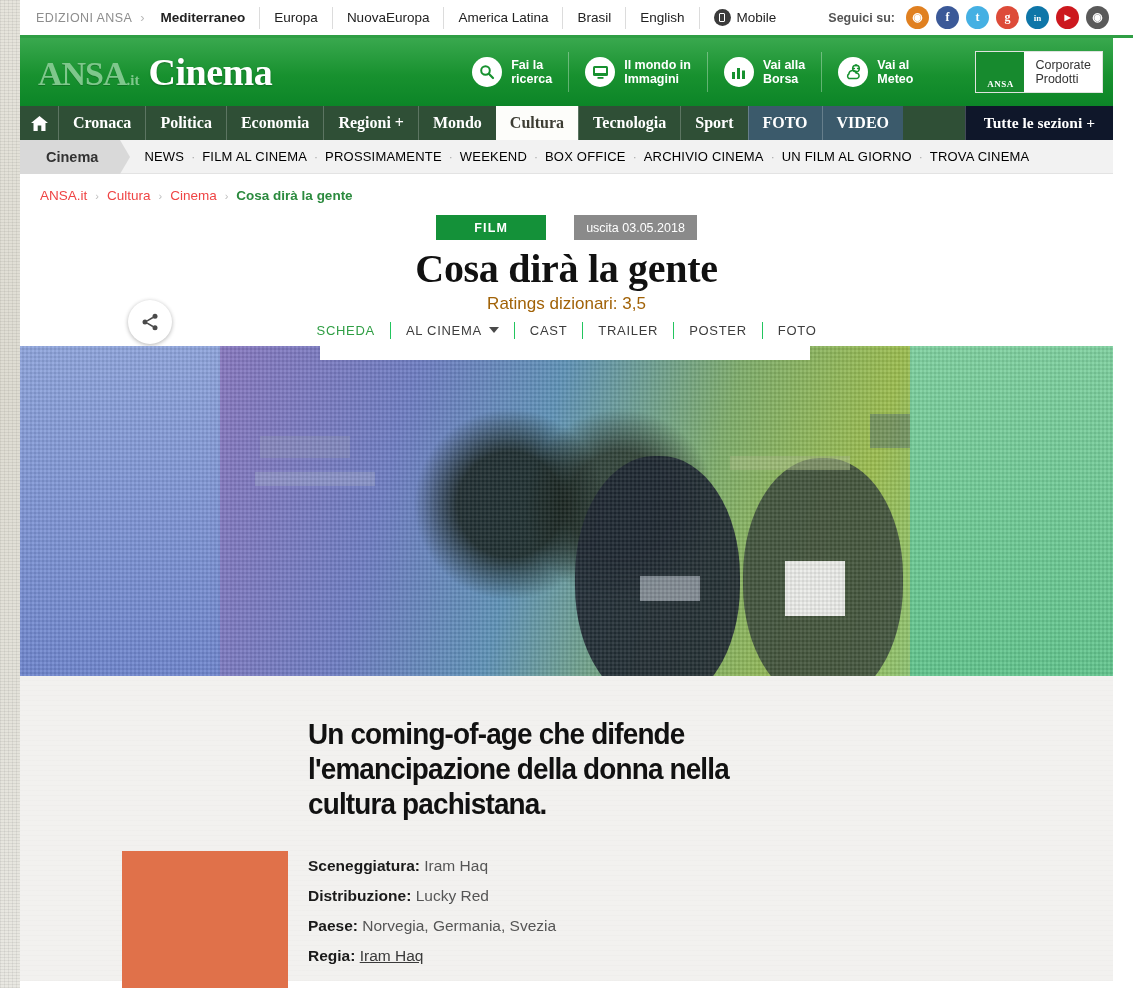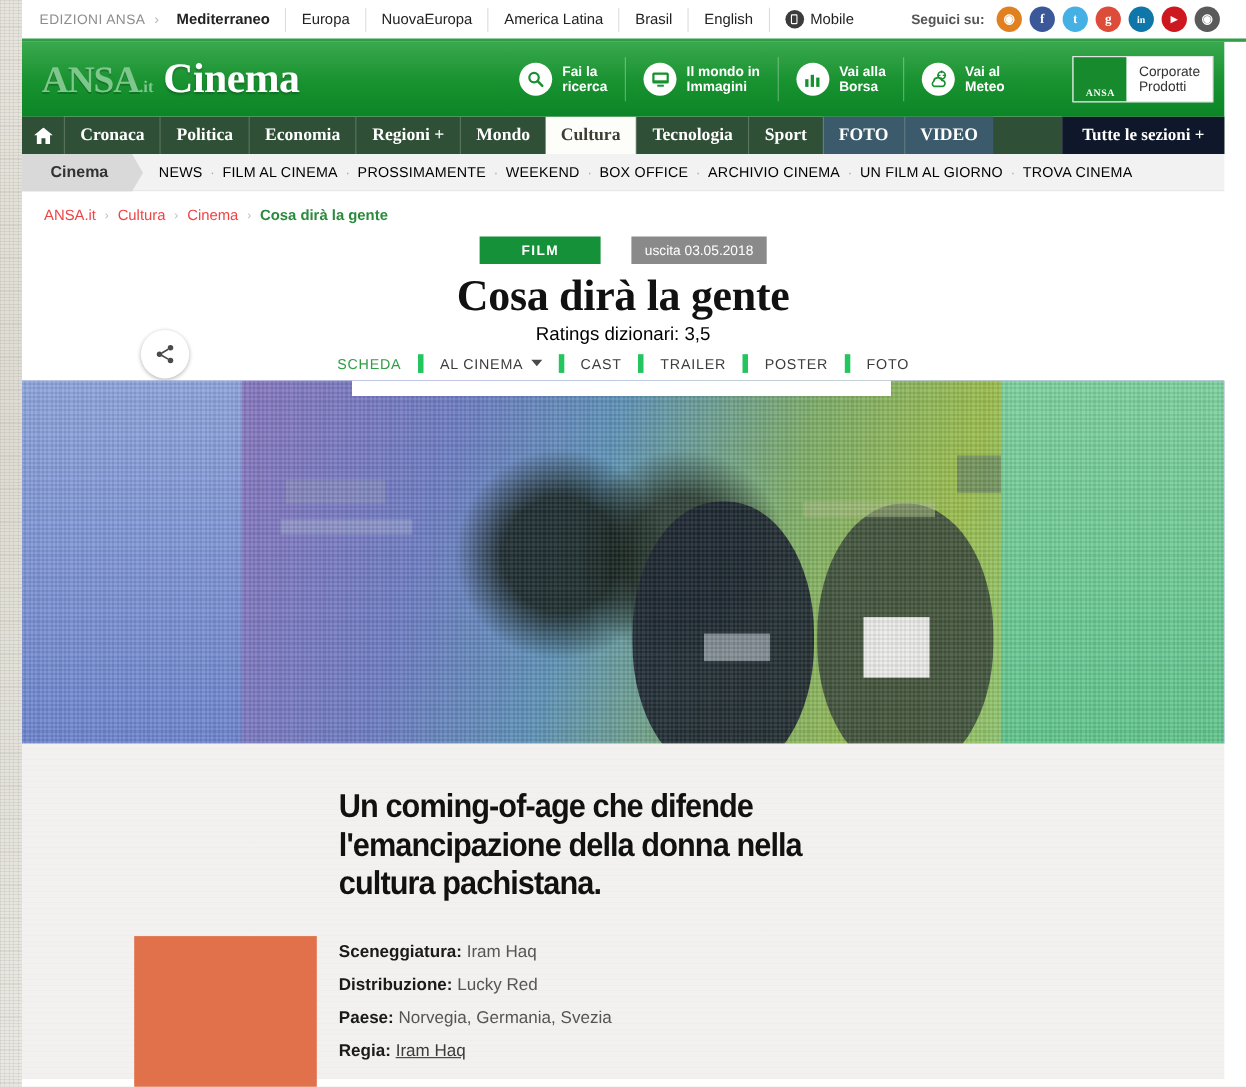--- a/index.html
+++ b/index.html
@@ -142,30 +142,30 @@
   }
   .badge-date {
     background:#8a8a8a; color:#fff; font-size:12.5px;
     display:flex; align-items:center; justify-content:center; padding:0 12px;margin-left:28px;
   }
   .film-title {
     font-family:"Liberation Serif", serif; font-weight:700; font-size:40px;
     color:#111; line-height:46px; letter-spacing:-.3px;
   }
   .film-genre { font-size:16px; color:#555; margin-top:2px; }
-  .film-rating { font-size:17px; color:#000000; margin-top:2px; }
+  .film-rating { font-size:17px; color:#a16207; margin-top:2px; }
 
   
   .filmtabs {
     margin-left:20px; width:1093px; background:#fff; display:flex;
     align-items:center; justify-content:center; height:32px; position:relative;
   }
   .ftab {
     font-size:13px; letter-spacing:.7px; color:#3d3d3d; padding:0 15px;
-    display:flex; align-items:center; gap:7px; border-right:5px solid #22c55e; height:17px;
+    display:flex; align-items:center; gap:7px; border-right:1px solid #22c55e; height:17px;
   }
   .ftab:last-child { border-right:none; }
   .ftab.active { color:#2f9e44; font-weight:400; }
   .caret-dn { display:inline-block; width:0; height:0;
     border-left:5px solid transparent; border-right:5px solid transparent;
     border-top:6px solid #4a4a4a; }
   .share-btn {
     position:absolute; left:108px; top:-14px; width:44px; height:44px; border-radius:50%;
     background:#fff; box-shadow:0 1px 4px rgba(0,0,0,.3);
     display:flex; align-items:center; justify-content:center;

